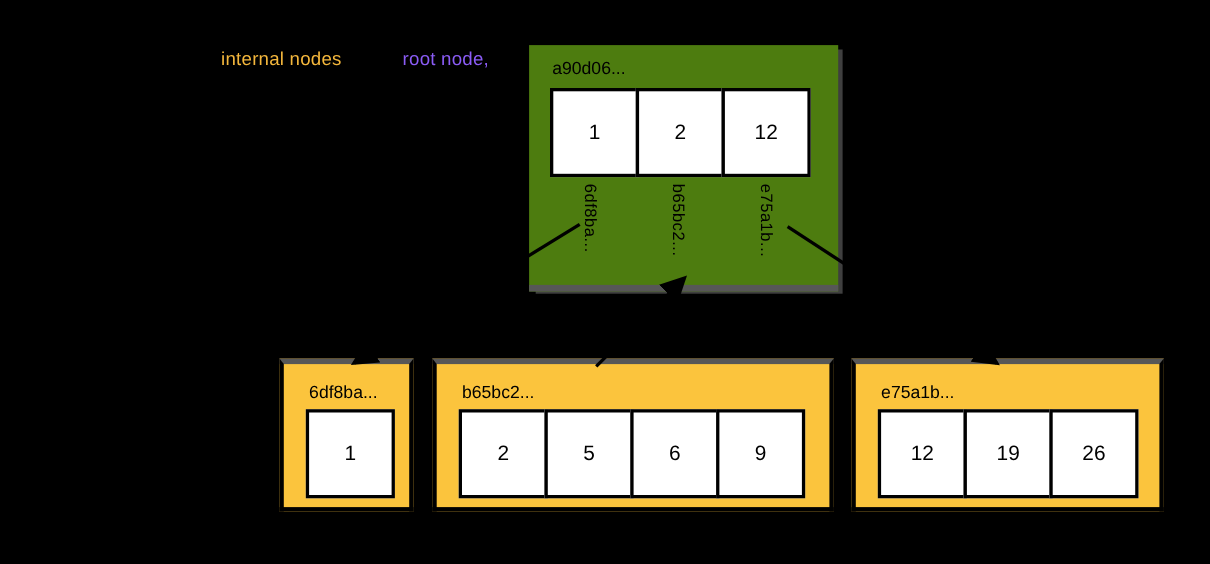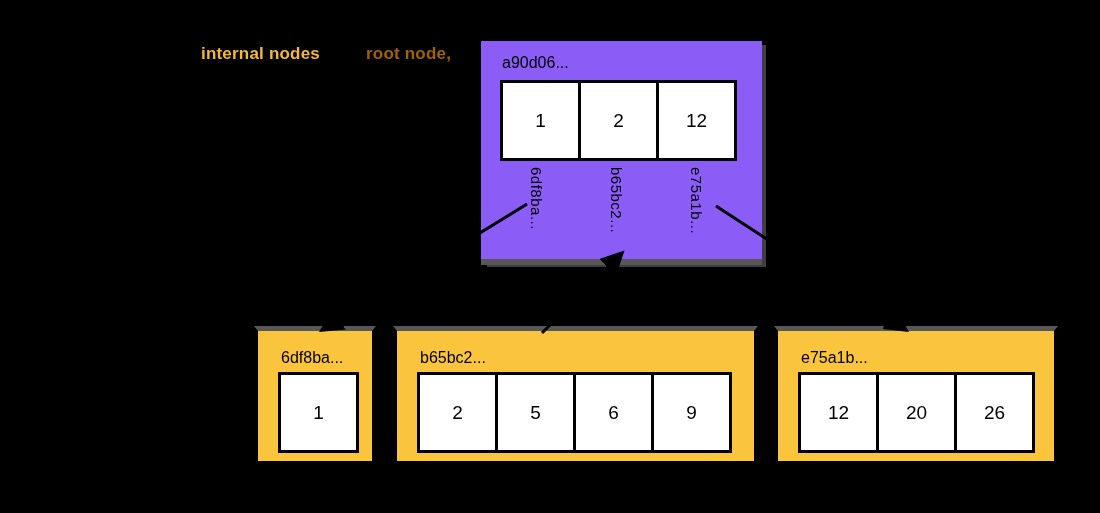--- a/index.html
+++ b/index.html
@@ -1,28 +1,28 @@
 <!DOCTYPE html>
 <html><head>
 <meta charset="utf-8">
 <style>
   html,body{margin:0;padding:0;background:#000;}
   .canvas{
     position:relative;width:1100px;height:513px;background:#000;overflow:hidden;
     font-family:"Liberation Sans", sans-serif;color:#000;
   }
   
-  .legend-label{position:absolute;top:44px;font-size:17px;font-weight:bold;letter-spacing:.2px;}
+  .legend-label{position:absolute;top:44px;font-size:17px;font-weight:normal;letter-spacing:.2px;}
   .legend-internal{left:201px;color:#F4B73C;}
-  .legend-root{left:366px;color:#a16207;}
+  .legend-root{left:366px;color:#8b5cf6;}
   
   .node{position:absolute;z-index:1;}
   .root-node{
     left:481px;top:41px;width:281px;height:218px;
-    background:#8b5cf6;border-bottom:6px solid #575757;
+    background:#4d7c0f;border-bottom:6px solid #575757;
     box-shadow:5px 3px 0 -1px #3f3f3f;
   }
   .leaf-node{
     top:326px;height:130px;background:#FBC43D;
     border:4px solid #000;border-top:5px solid #575757;
   }
   .leaf-1{left:254px;width:114px;}
   .leaf-2{left:393px;width:357px;}
   .leaf-3{left:774px;width:276px;}
   .node-hash{position:absolute;font-size:16px;white-space:nowrap;}
@@ -82,21 +82,21 @@
       <div class="cell">5</div>
       <div class="cell">6</div>
       <div class="cell">9</div>
     </div>
   </div>
 
   <div class="node leaf-node leaf-3">
     <div class="node-hash">e75a1b...</div>
     <div class="cells">
       <div class="cell">12</div>
-      <div class="cell">20</div>
+      <div class="cell">19</div>
       <div class="cell">26</div>
     </div>
   </div>
 
   <svg class="edges" width="1100" height="513" viewBox="0 0 1100 513">
     <defs>
       <marker id="arr" viewBox="0 0 10 10" refX="8.5" refY="5" markerWidth="8" markerHeight="8" orient="auto-start-reverse">
         <path d="M0,0 L10,5 L0,10 z" fill="#000"></path>
       </marker>
     </defs>

